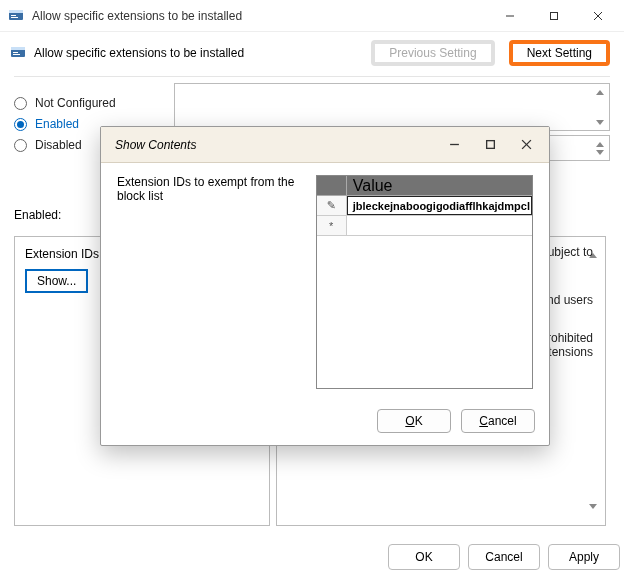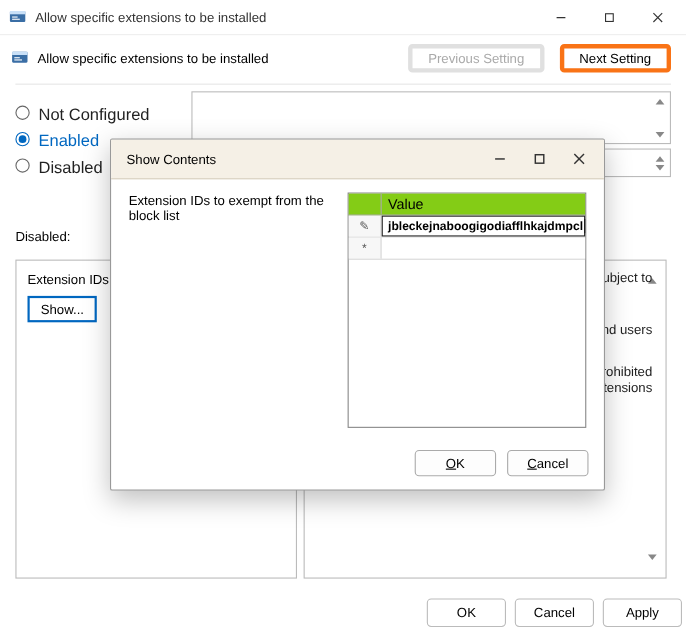--- a/index.html
+++ b/index.html
@@ -19,21 +19,21 @@
   .policy-title { flex: 1; font-size: 12px; }
   .nav-btn { height: 26px; padding: 0 14px; border: 4px solid #f97316; border-radius: 4px; background: #fff; font-size: 12px; display: flex; align-items:center; margin-left: 6px; }
   .nav-btn.disabled { color: #aaa; border-color: #e0e0e0; }
 
   hr.sep { border: none; border-top: 1px solid #e5e5e5; margin: 4px 14px 6px 14px; }
 
   
   .body-area { padding: 0 14px; }
   .state-row { display: flex; }
   .state-col { width: 160px; padding-top: 6px; }
-  .radio-line { display: flex; align-items: flex-start; margin: 7px 0; font-size: 15px; color: #222;}
+  .radio-line { display: flex; align-items: flex-end; margin: 7px 0; font-size: 12px; color: #222;}
   .radio { width: 13px; height: 13px; border: 1px solid #666; border-radius: 50%; margin-right: 8px; position: relative; }
   .radio.selected { border-color: #0067c0; }
   .radio.selected::after { content:""; position:absolute; top:2px; left:2px; width:7px; height:7px; background:#0067c0; border-radius:50%; }
   .enabled-text { color: #0067c0; font-weight: 500; }
 
   .comment-col { flex: 1; display: flex; flex-direction: column; }
   .comment-label { font-size: 12px; margin: 6px 0 2px 0; }
   .textarea { border: 1px solid #bbb; height: 48px; background: #fff; position: relative; }
   .scroll-up, .scroll-down { position: absolute; right: 2px; width: 14px; height: 14px; display:flex; align-items:center; justify-content:center; color:#888;}
   .scroll-up { top: 1px; }
@@ -49,28 +49,28 @@
   .options-label { position: absolute; left: 14px; top: 208px; font-size: 12px; }
   .options-panel { position: absolute; left: 14px; top: 236px; width: 256px; height: 290px; border: 1px solid #bbb; background: #fff; padding: 10px; }
   .options-panel .sub-label { font-size: 12px; margin-bottom: 8px; }
   .show-btn { border: 1px solid #0067c0; border-width: 2px; border-radius: 0; padding: 3px 10px; font-size: 12px; background: #fff; display: inline-block; }
 
   
   .footer { position: absolute; bottom: 8px; right: 4px; display: flex; gap: 8px; }
   .footer .btn { height: 26px; width: 72px; border: 1px solid #bbb; border-radius: 4px; background: #fff; display: flex; align-items:center; justify-content:center; font-size: 12px; }
   .modal { position: absolute; left: 100px; top: 126px; width: 450px; height: 320px; background: #fff; border: 1px solid #999; border-radius: 2px; box-shadow: 0 8px 24px rgba(0,0,0,0.25); display: flex; flex-direction: column; }
   .modal-title { height: 36px; background: #f5f0e6; display: flex; align-items: center; padding: 0 6px 0 14px; font-size: 12px; border-bottom: 1px solid #d8d0c0; }
-  .modal-title .t { flex: 1; }
+  .modal-title .t { flex: 1; font-style: italic; }
   .m-controls { display: flex; gap: 2px; }
   .m-btn { width: 34px; height: 28px; display:flex; align-items:center; justify-content:center; color:#333; border-radius:3px; }
   .m-btn svg { width: 11px; height: 11px; }
   .modal-body { flex: 1; padding: 12px 16px 10px 16px; display:flex; flex-direction: row; }
   .modal-instr { font-size: 12px; margin-bottom: 10px; }
   .grid { flex: 1; border: 1px solid #888; background: #fff; position: relative; }
-  .grid-header { height: 20px; border-bottom: 1px solid #aaa; display: flex; background: #84cc16; font-size: 13px; }
+  .grid-header { height: 20px; border-bottom: 1px solid #aaa; display: flex; background: #737373; font-size: 16px; }
   .gh-rowcol { width: 30px; border-right: 1px solid #aaa; }
   .gh-val { flex: 1; padding-left: 6px; display:flex; align-items:center; }
   .grid-row { height: 20px; display: flex; border-bottom: 1px solid #ccc; font-size: 11px; }
   .gr-ind { width: 30px; border-right: 1px solid #ccc; display:flex; align-items:center; justify-content:center; color:#555; background:#f7f7f7;}
   .gr-val { flex: 1; padding-left: 6px; display:flex; align-items:center; background:#fff;font-weight:bold; }
   .gr-val.editing { outline: 1px solid #222; outline-offset: -1px; }
   .caret { border-right: 1px solid #000; height: 13px; margin-left: 1px; animation: blink 1s steps(1) infinite; }
   @keyframes blink { 50% { opacity: 0; } }
   .modal-footer { display: flex; justify-content: flex-end; gap: 10px; padding: 10px 14px 12px; }
   .modal-footer .btn { height: 24px; width: 74px; border: 1px solid #aaa; border-radius: 4px; background: #fdfdfd; display: flex; align-items:center; justify-content:center; font-size: 12px; }
@@ -162,21 +162,21 @@
             <span class="tri up"></span>
           </div>
         <div class="scroll-down">
             <span class="tri down"></span>
           </div>
       </div>
     </div>
   </div>
 </div>
 
-<span class="options-label">Disabled:</span>
+<span class="options-label">Enabled:</span>
 <div class="options-panel">
   <div class="sub-label">Extension IDs to ex</div>
   <div class="show-btn"><span>Show...</span></div>
 </div>
 
 <div class="help-panel">
   <div class="help-scroll"><span class="tri up"></span></div>
   <div class="help-line" style="top:8px;">subject to</div>
   <div class="help-line" style="top:56px;">and users</div>
   <div class="help-line" style="top:94px;">prohibited</div>

